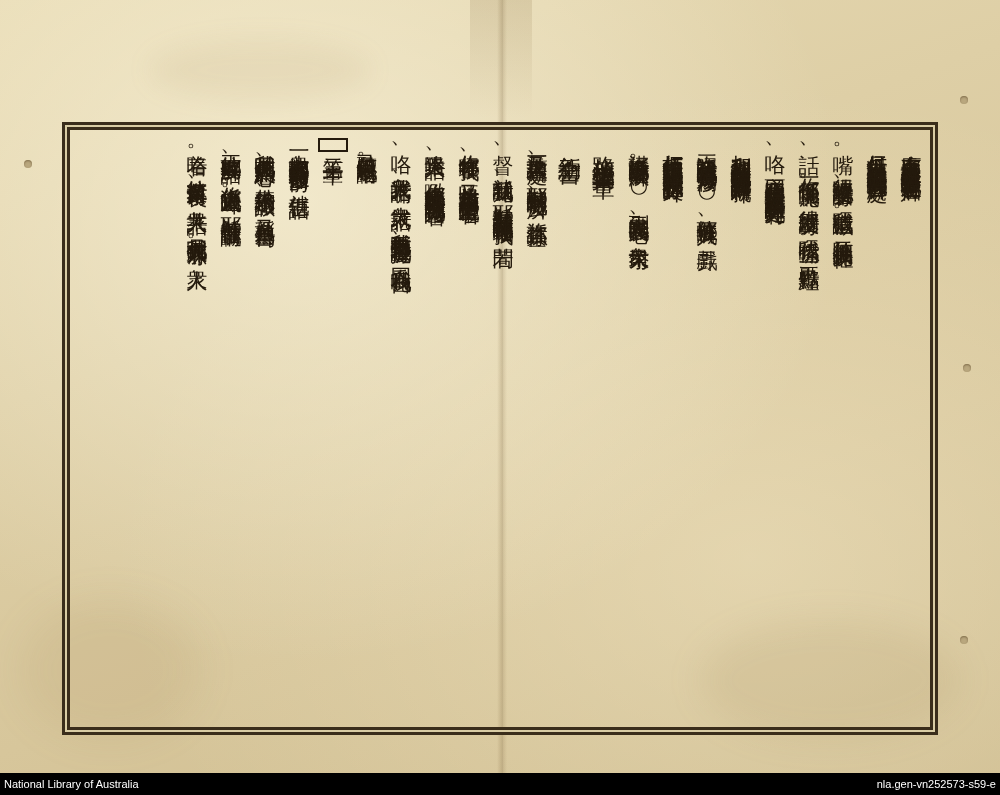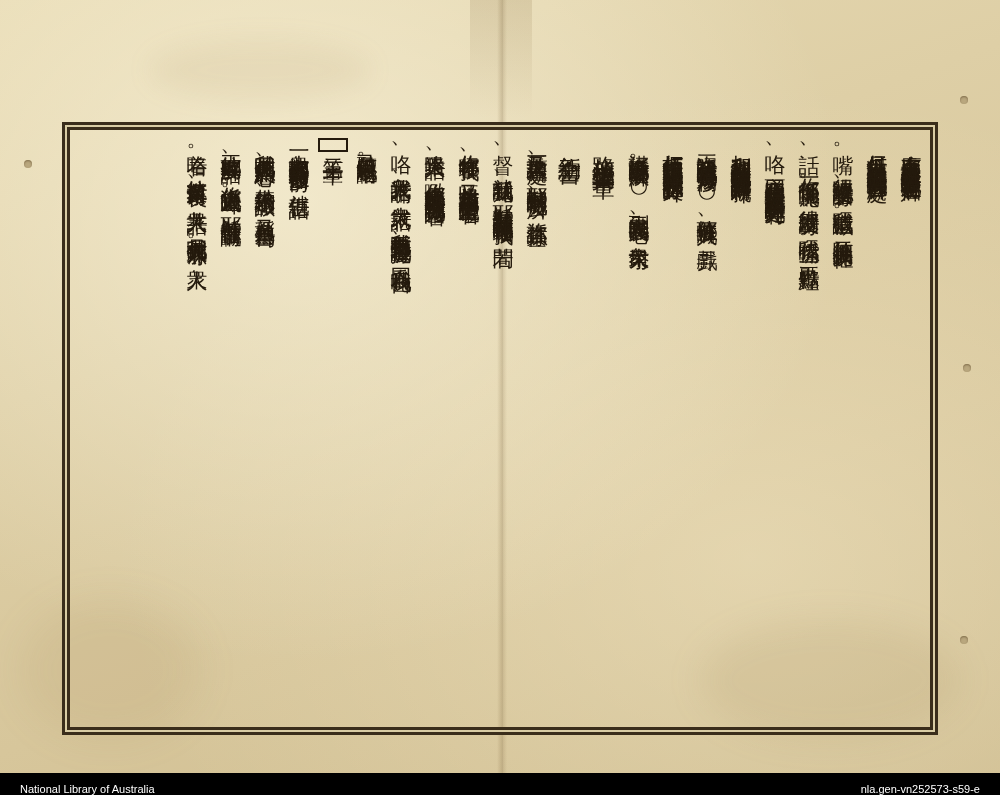--- a/index.html
+++ b/index.html
@@ -112,23 +112,23 @@
     position: absolute;
     left: 0;
     right: 0;
     bottom: 0;
     height: 22px;
     background: #000;
     color: #fff;
     font-size: 11px;
     font-family: "Liberation Sans", sans-serif;
     display: flex;
-    align-items: flex-end;
+    align-items: center;
     justify-content: space-between;
-    padding: 0 20px;
+    padding: 0 4px;
     box-sizing: border-box;
   }
   .footer span { white-space: nowrap; }
 </style>
 </head>
 <body>
 
 <div id="page">
   <div class="paper"></div>
 

